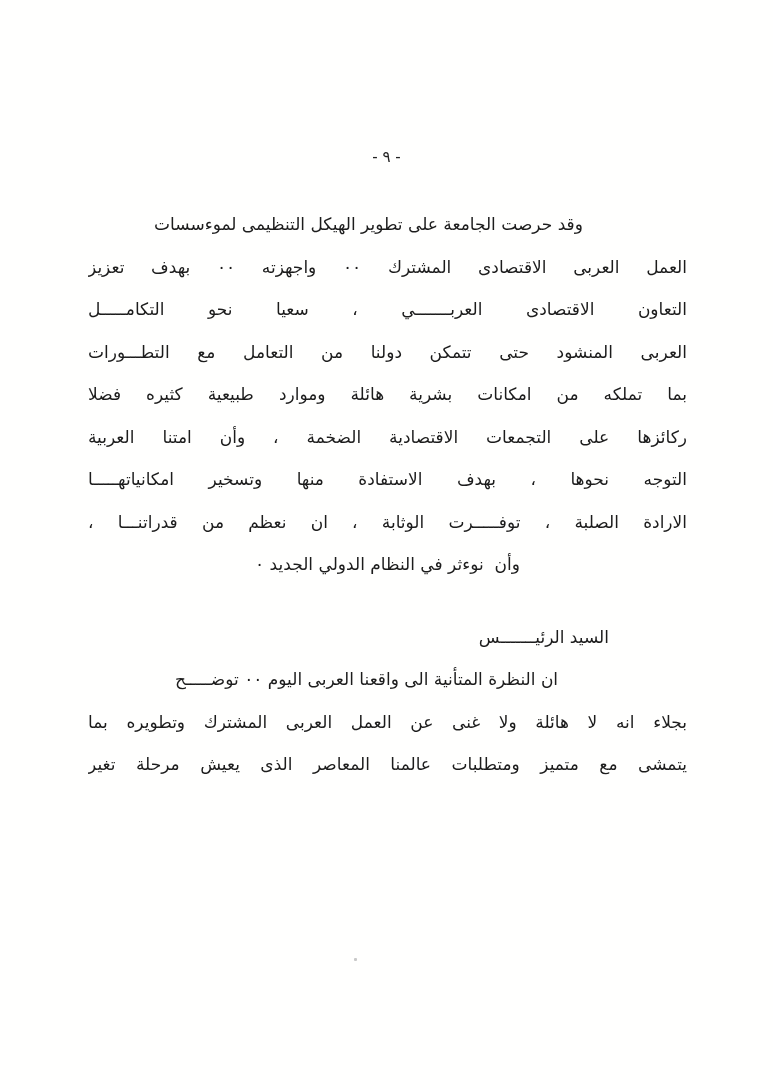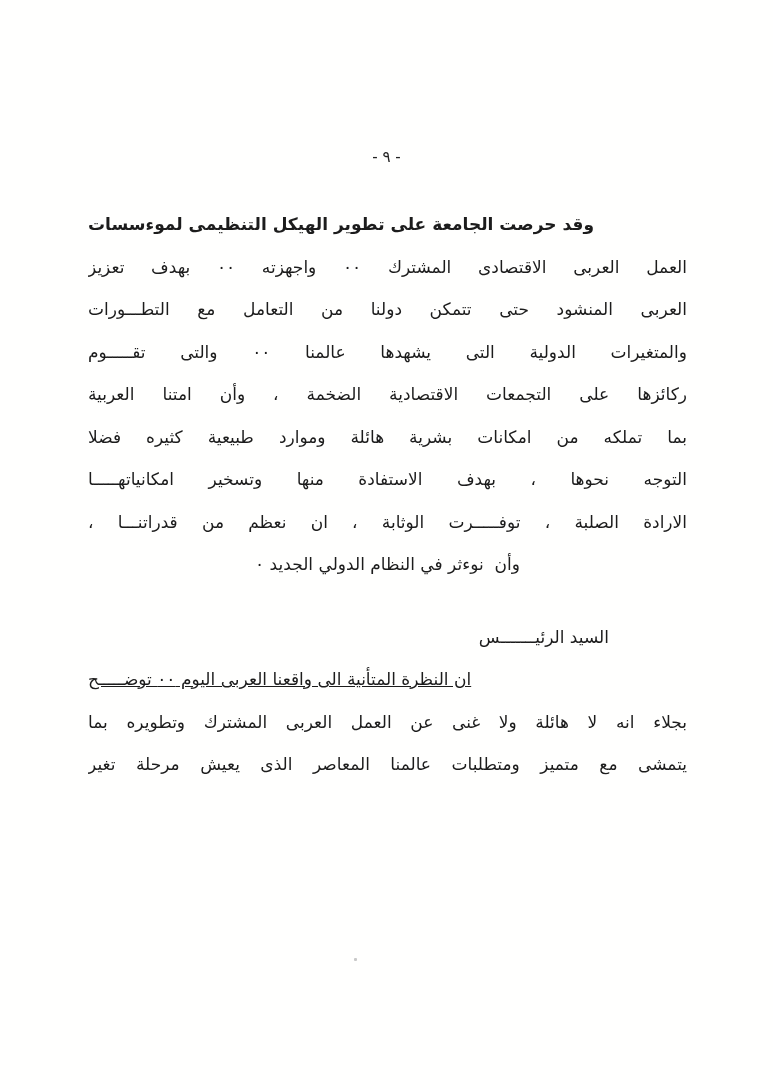--- a/index.html
+++ b/index.html
@@ -43,40 +43,38 @@
     overflow: hidden;
     white-space: nowrap;
   }
   .tline.just {
     white-space: normal;
     text-align: justify;
     text-align-last: justify;
     word-spacing: 1px;
   }
   .tline.first-indent {
-    text-align: left;
+    text-align: center;
     padding-right: 38px;
-    font-weight: bold;
   }
   .tline.end-line {
     text-align: center;
     white-space: pre-wrap;
   }
   .section-heading {
     height: 42.5px;
     line-height: 42.5px;
     margin-top: 30px;
     padding-right: 78px;
     white-space: nowrap;
     overflow: hidden;
   }
   .p2-first {
-    text-align: left;
+    text-align: center;
     padding-right: 42px;
-    text-decoration: underline;
   }
   .speck {
     position: absolute;
     left: 354px;
     top: 958px;
     width: 3px;
     height: 3px;
     background: #c9c9c9;
     border-radius: 1px;
   }
@@ -86,24 +84,24 @@
 
 <div class="page">
 
   <div class="page-number">- ٩ -</div>
 
   <div class="text-block">
 
     <div>
       <div class="tline first-indent">وقد حرصت الجامعة على تطوير الهيكل التنظيمى لموءسسات</div>
       <div class="tline just">العمل العربى الاقتصادى المشترك ٠٠ واجهزته ٠٠ بهدف تعزيز</div>
+      <div class="tline just">التعاون الاقتصادى العربـــــــي ، سعيا نحو التكامـــــل</div>
       <div class="tline just">العربى المنشود  حتى تتمكن دولنا من التعامل مع التطـــورات</div>
-      <div class="tline just">والمتغيرات الدولية التى يشهدها عالمنا ٠٠ والتى تقـــــوم</div>
+      <div class="tline just">بما تملكه من امكانات بشرية هائلة وموارد طبيعية كثيره فضلا</div>
       <div class="tline just">ركائزها على التجمعات الاقتصادية الضخمة ، وأن امتنا العربية</div>
-      <div class="tline just">بما تملكه من امكانات بشرية هائلة وموارد طبيعية كثيره فضلا</div>
       <div class="tline just">التوجه نحوها ، بهدف الاستفادة منها وتسخير امكانياتهـــــا</div>
       <div class="tline just">الارادة الصلبة ، توفـــــرت الوثابة ، ان نعظم من قدراتنـــا  ،</div>
       <div class="tline end-line">وأن  نوءثر في النظام الدولي الجديد ٠</div>
     </div>
 
     <div class="section-heading">السيد الرئيـــــــس</div>
 
     <div>
       <div class="tline p2-first">ان النظرة المتأنية الى واقعنا العربى اليوم ٠٠ توضـــــح</div>
       <div class="tline just">بجلاء انه لا هائلة ولا غنى عن العمل العربى المشترك وتطويره بما</div>

